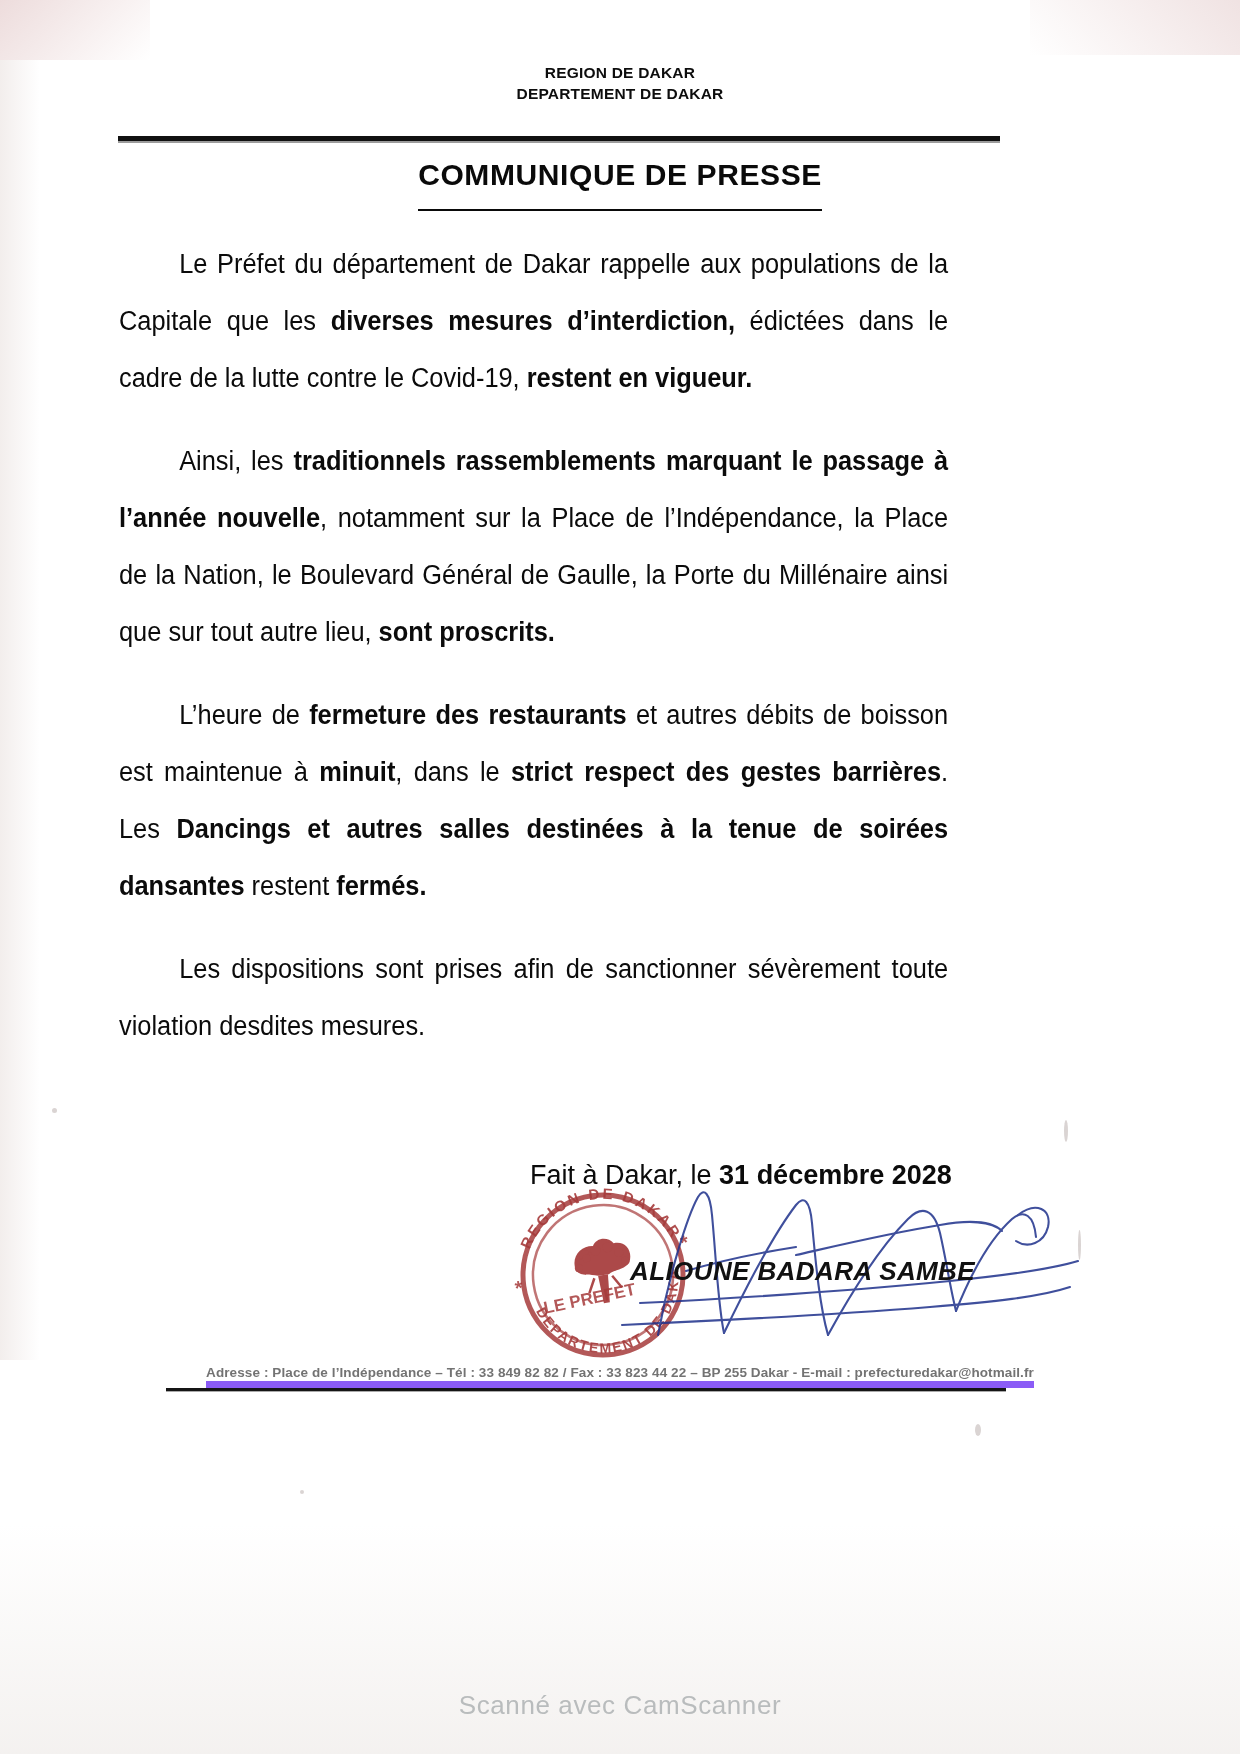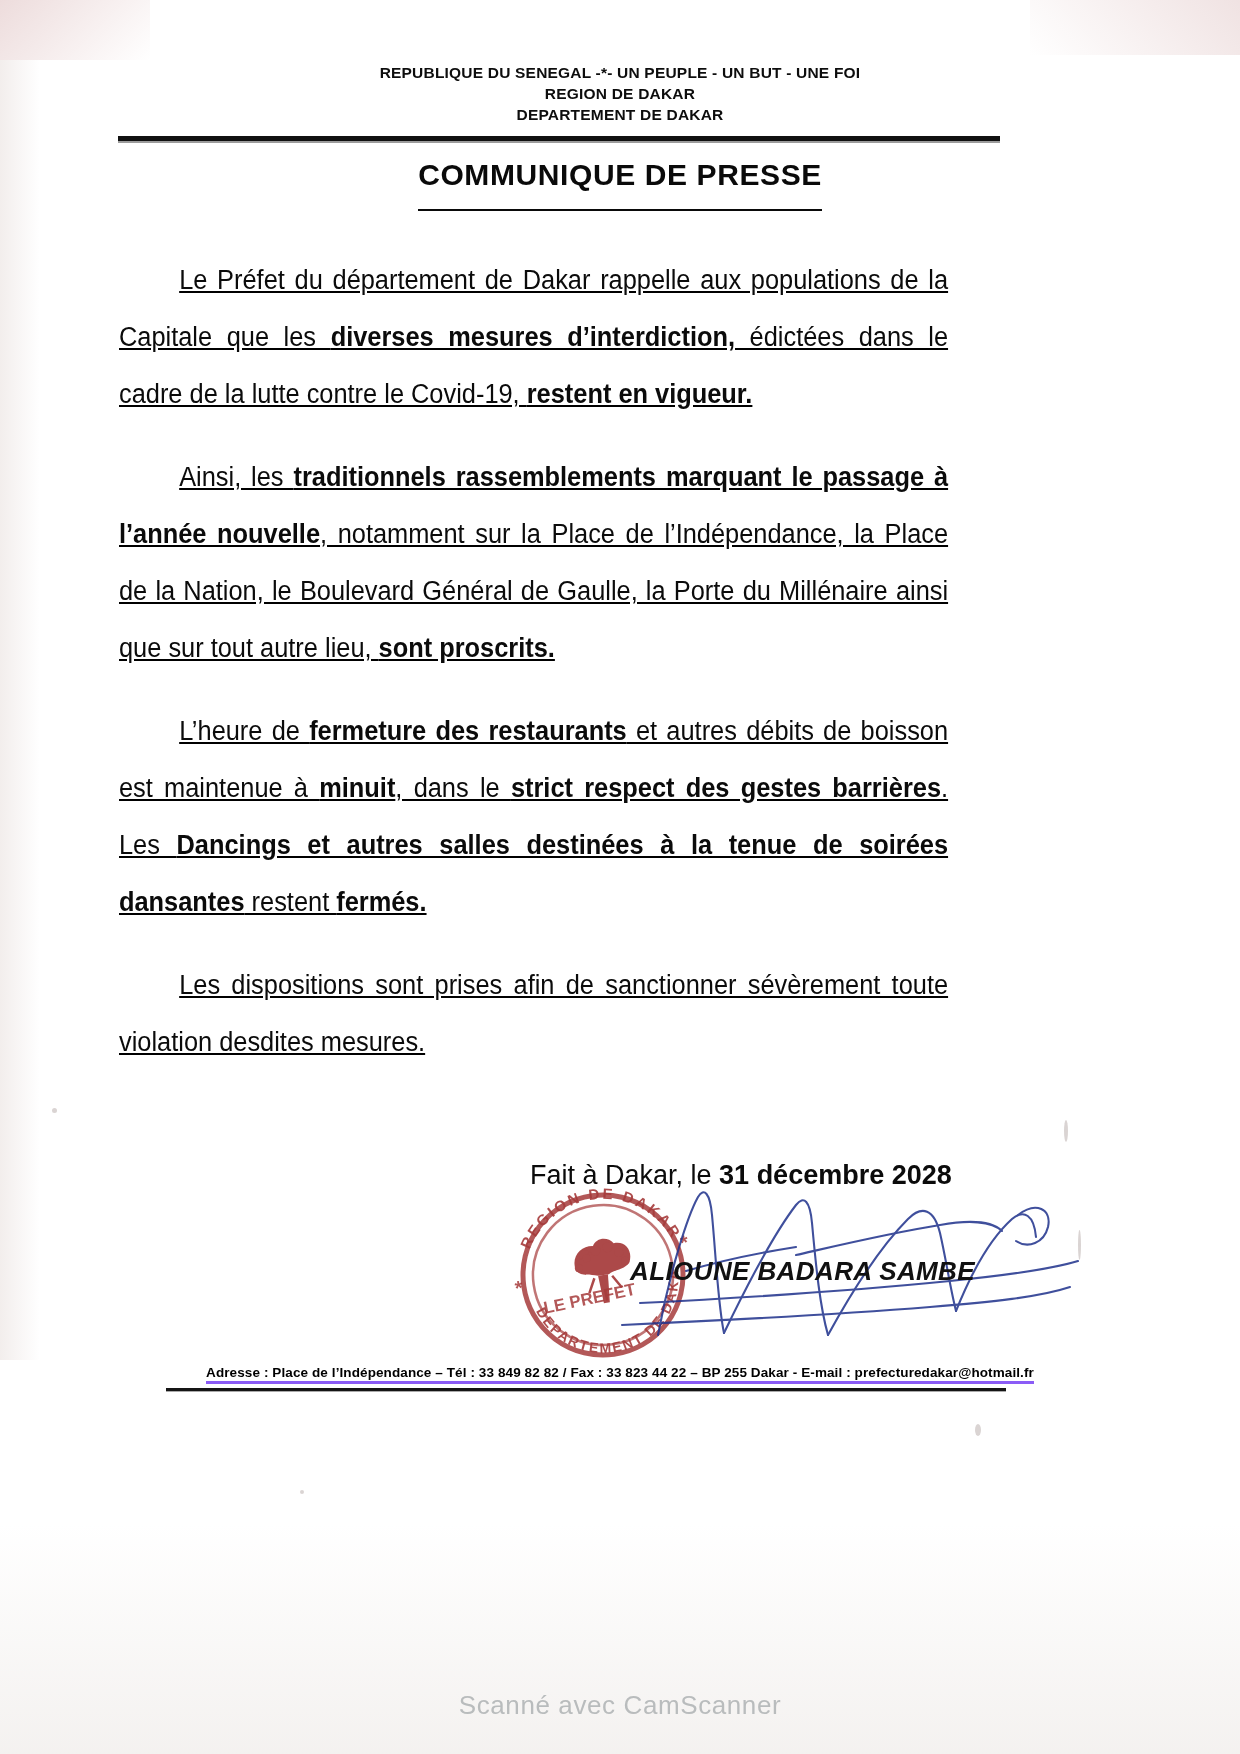--- a/index.html
+++ b/index.html
@@ -109,23 +109,22 @@
     letter-spacing: 0.6px;
     color: #0a0a0a;
     border-bottom: 2.5px solid #0a0a0a;
     padding-bottom: 17px;
   }
 
   
   #body-copy {
     position: absolute;
     left: 119px;
-    top: 252px;
+    top: 236px;
     width: 882px;
-    text-decoration: underline;
   }
   .para {
     font-family: "Liberation Sans Narrow", "Liberation Sans", sans-serif;
     font-size: 27px;
     line-height: 57px;
     text-align: justify;
     text-justify: inter-word;
     color: #0b0b0b;
     margin: 0 0 26px 0;
     font-stretch: condensed;
@@ -207,22 +206,22 @@
     top: 1363px;
     width: 1240px;
     text-align: center;
   }
   #footer-address .addr {
     display: inline-block;
     font-family: "Liberation Sans Narrow", "Liberation Sans", sans-serif;
     font-size: 13.5px;
     font-weight: bold;
     letter-spacing: 0.1px;
-    color: #000000;
-    border-bottom: 3px solid #8b5cf6;
+    color: #737373;
+    border-bottom: 7px solid #8b5cf6;
     padding-bottom: 1px;
     white-space: nowrap;
   }
 
   
   #watermark {
     position: absolute;
     left: 0;
     top: 1690px;
     width: 1240px;
@@ -244,21 +243,20 @@
   <div class="scan-tint tint-topright"></div>
   <div class="scan-tint tint-left"></div>
   <div class="scan-tint tint-bottom"></div>
   <div class="speck" style="left:52px; top:1108px; width:5px; height:5px;"></div>
   <div class="speck" style="left:1064px; top:1120px; width:4px; height:22px;"></div>
   <div class="speck" style="left:1078px; top:1230px; width:3px; height:30px;"></div>
   <div class="speck" style="left:975px; top:1424px; width:6px; height:12px;"></div>
   <div class="speck" style="left:300px; top:1490px; width:4px; height:4px;"></div>
 
   <div id="header">
-    <div class="hline">REPUBLIQUE DU SENEGAL -*- UN PEUPLE - UN BUT - UNE FOI</div>
     <div class="hline">REGION DE DAKAR</div>
     <div class="hline">DEPARTEMENT DE DAKAR</div>
   </div>
 
   <div id="header-rule">
     <div class="bar-thick"></div>
     <div class="bar-thin"></div>
   </div>
 
   <div id="doc-title">

